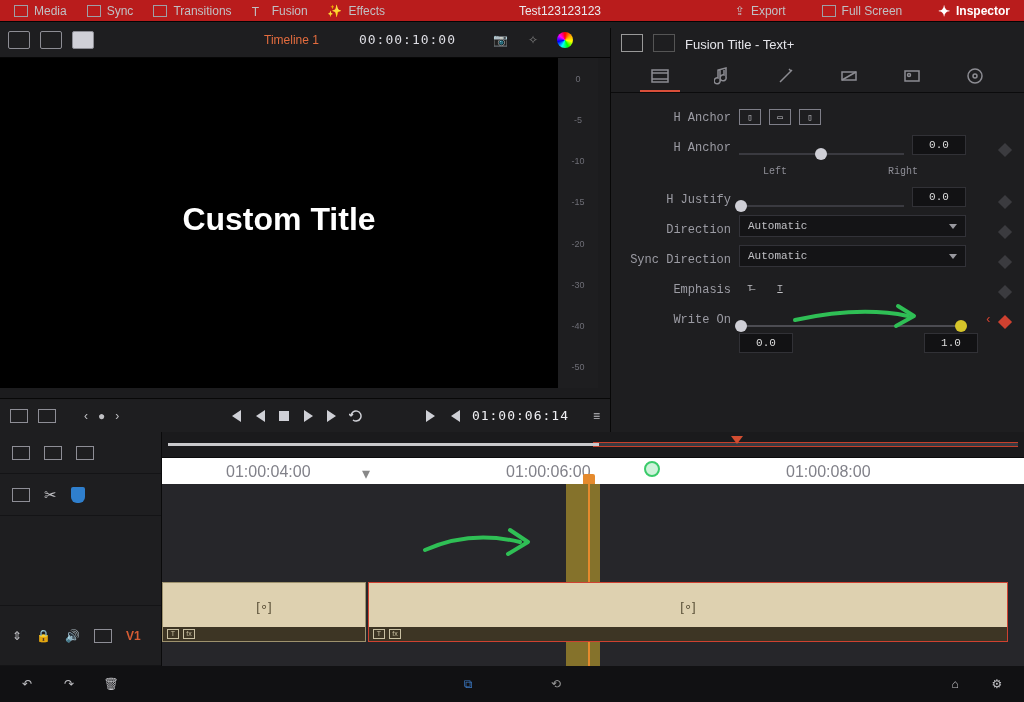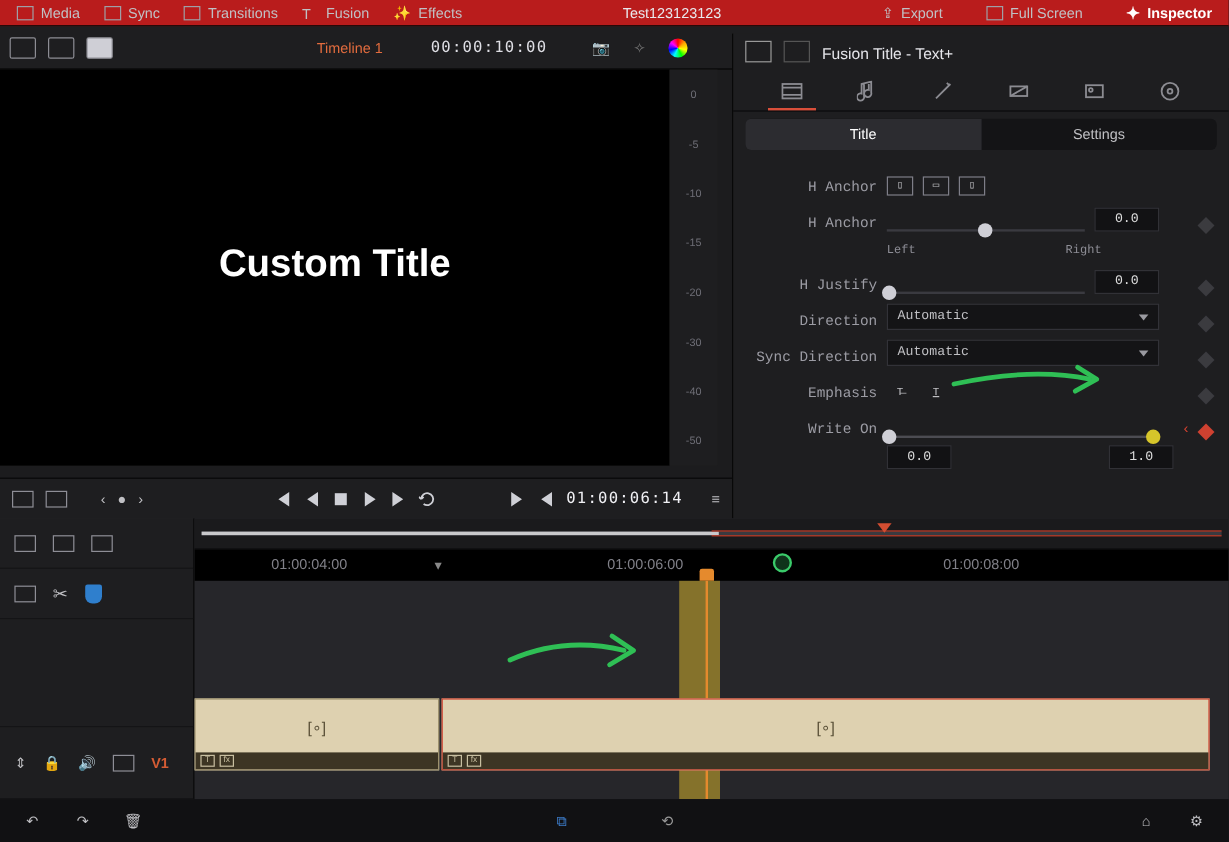--- a/index.html
+++ b/index.html
@@ -115,21 +115,21 @@
   .prop-label { width:106px; text-align:right; color:#9c9ca4; }
   .opt-box { width:22px; height:16px; border:1px solid #7e7e88; display:inline-flex; align-items:center; justify-content:center; font-size:9px; }
   .slider-track { flex:1; height:2px; background:#3a3a40; position:relative; }
   .slider-thumb { position:absolute; top:-5px; width:12px; height:12px; border-radius:50%; background:#cfcfd6; }
   .val-box { width:54px; height:20px; background:#121214; border:1px solid #313136; text-align:center; font-size:11px; line-height:18px; color:#ddd; }
   .key-diamond { width:10px; height:10px; transform:rotate(45deg); background:#3b3b3f; }
   .key-diamond.red { background:#cf4130; }
   .dropdown { flex:1; height:22px; background:#141416; border:1px solid #323238; padding:0 8px; display:flex; align-items:center; justify-content:space-between; font-size:11px; }
   .dropdown:after { content:""; width:0;height:0;border-left:4px solid transparent;border-right:4px solid transparent;border-top:5px solid #9a9aa0; }
   .slider-yellow { position:absolute; top:-5px; width:12px; height:12px; border-radius:50%; background:#d6c52a; right:-2px; }
-  .mini-label { font-size:10px; color:#8e8e96; }
+  .mini-label { font-size:10px; color:#8e8e96;margin-left:24px; }
   .tab-spacing { display:flex; align-items:center; gap:8px; padding:8px 14px; border-top:1px solid #0e0e10; margin-top:auto; }
   .chev-r { width:0;height:0;border-top:4px solid transparent;border-bottom:4px solid transparent;border-left:5px solid #b4b4bc; }
 
   
   .arrow-svg { position:absolute; pointer-events:none; }
 
   
   .transport {
     position:absolute; left:0; top:398px; width:610px; height:34px;
     background:#1e1e20; border-top:1px solid #080808;
@@ -155,21 +155,21 @@
   .tl-side-ic { width:18px; height:14px; border:1px solid #8e8e96; display:inline-block; }
   .shield { width:14px; height:16px; background:#2f7fcd; border-radius:2px 2px 6px 6px; }
   .v1 { color:#d55c34; font-weight:700; }
 
   .tl-main { flex:1; position:relative; overflow:hidden; }
   .scrub-strip { height:26px; background:#1a1a1c; position:relative; border-bottom:1px solid #0b0b0c; }
   .scrub-track { position:absolute; left:6px; right:6px; top:11px; height:3px; background:#3a3a40;}
   .scrub-done { position:absolute; left:6px; top:11px; height:3px; width:50%; background:#c9c9cc;}
   .scrub-arrow { position:absolute; top:4px; width:0;height:0;border-left:6px solid transparent;border-right:6px solid transparent;border-top:8px solid #d24d31; }
 
-  .ruler-strip { height:26px; background:#000000; position:relative; font-size:12px; color:#818189; }
+  .ruler-strip { height:26px; background:#ffffff; position:relative; font-size:16px; color:#818189; }
   .ruler-lbl { position:absolute; top:5px; }
   .green-circle { position:absolute; top:3px; width:16px; height:16px; border:2px solid #3acb6a; background:rgba(58,203,106,.25); border-radius:50%; }
 
   .track-area { position:absolute; left:0; right:0; top:52px; bottom:0; }
   .orange-line { position:absolute; top:0; bottom:0; width:2px; background:#e58a2d; }
   .orange-line .head { position:absolute; top:-10px; left:-5px; width:12px; height:10px; background:#e58a2d; border-radius:2px 2px 0 0; }
 
   .yellow-patch { position:absolute; top:0; bottom:0; width:34px; background:rgba(212,176,44,.55); }
 
   .title-clip { position:absolute; top:98px; height:60px; background:#ded1b0; border:1px solid #9e926e; }
@@ -294,24 +294,20 @@
           <rect x="2" y="4" width="14" height="10"></rect>
           <circle cx="6" cy="8" r="1.5"></circle>
         </svg>
       </div>
     <div class="tab">
         <svg>
           <circle cx="9" cy="9" r="7"></circle>
           <circle cx="9" cy="9" r="2"></circle>
         </svg>
       </div>
-  </div>
-  <div class="title-settings">
-    <div class="sel">Title</div>
-    <div>Settings</div>
   </div>
 
   <div class="prop-rows">
     <div class="prop-row">
       <div class="prop-label">H Anchor</div>
       <span class="opt-box">▯</span>
       <span class="opt-box">▭</span>
       <span class="opt-box">▯</span>
       <span style="flex:1"></span>
     </div>

